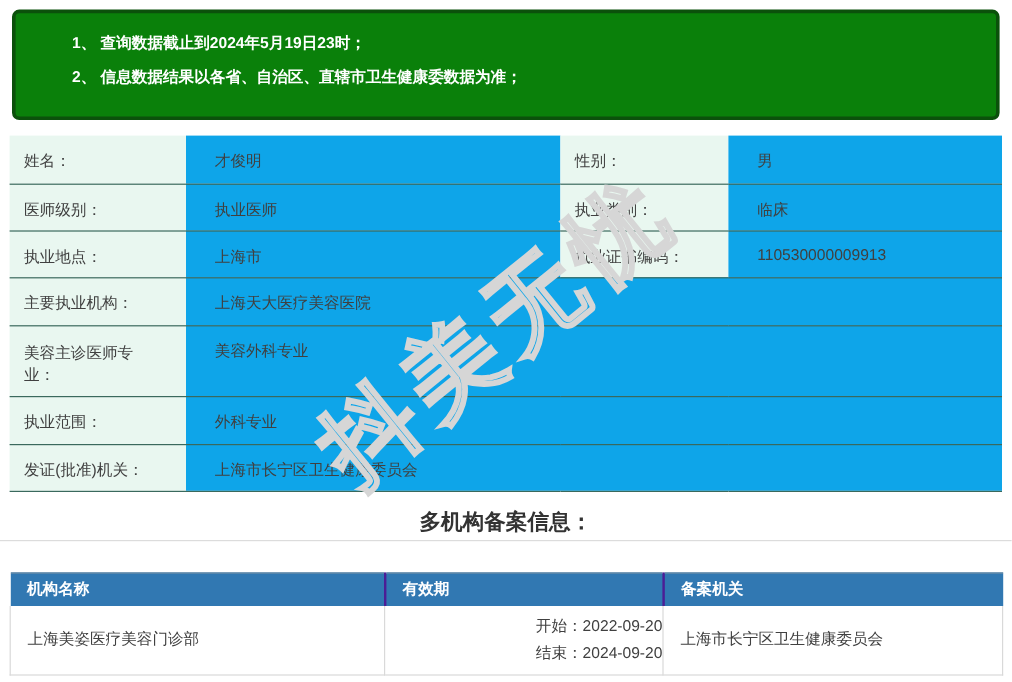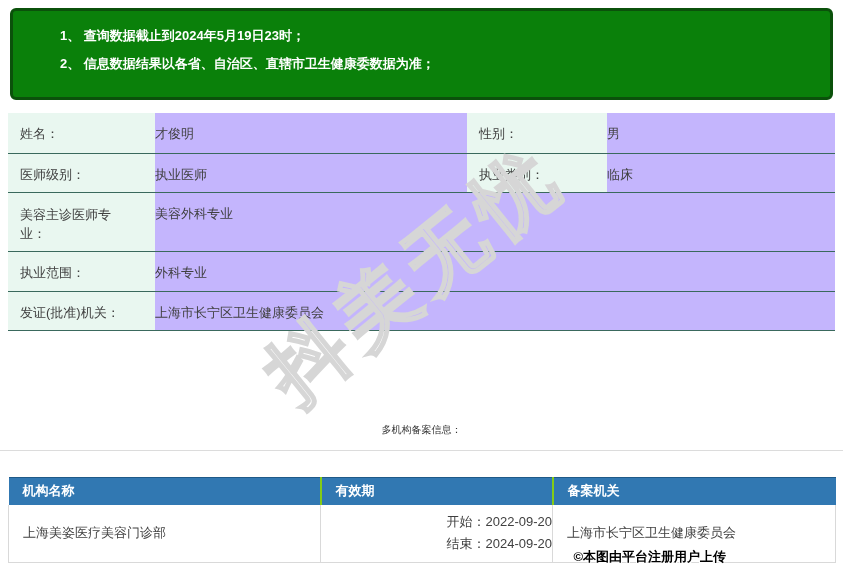--- a/index.html
+++ b/index.html
@@ -22,39 +22,39 @@
 
   
   table { border-collapse: collapse; table-layout: fixed; }
   .info-table { position: absolute; left: 8px; top: 113px; width: 827px; }
   .info-table td {
     border-bottom: 1px solid #3a695d;
     vertical-align: top; padding-top: 12px;
     font-size: 13px; color: #404040;
   }
   .info-table td.lbl { background: #e9f7f0; padding-left: 12px; }
-  .info-table td.val { background: #c4b5fd; padding-left: 0; }
+  .info-table td.val { background: #0ea5e9; padding-left: 24px; }
   .lbl-narrow { display: inline-block; width: 96px; line-height: 19px; }
 
   
   .section-title {
     position: absolute; left: 0; top: 423px; width: 843px;
-    text-align: center; font-size: 10px; font-weight: normal; color: #333333;
+    text-align: center; font-size: 18px; font-weight: bold; color: #333333;
   }
   .divider {
     position: absolute; left: 0; top: 450px; width: 843px; height: 1px;
     background: #dcdcdc;
   }
 
   
   .org-table { position: absolute; left: 8px; top: 477px; width: 827px; }
   .org-table th {
     background: #3178b2; color: #ffffff; font-size: 13px; font-weight: bold;
     text-align: left; padding-left: 14px; height: 27px;
-    border-top: 1px solid #205a88; border-right: 2px solid #84cc16;
+    border-top: 1px solid #205a88; border-right: 2px solid #4c1d95;
   }
   .org-table th:last-child { border-right: none; }
   .org-table td {
     font-size: 13px; color: #404040; height: 58px;
     border-bottom: 1px solid #d9d9d9; border-right: 1px solid #d9d9d9;
     border-left: 1px solid #d9d9d9;
     padding-left: 14px; vertical-align: middle; background: #fff;
   }
   .org-table td .date-line { line-height: 22px; text-align: right; }
 
@@ -98,20 +98,30 @@
       <td class="val">才俊明</td>
       <td class="lbl">性别：</td>
       <td class="val">男</td>
     </tr>
     <tr style="height:39px">
       <td class="lbl">医师级别：</td>
       <td class="val">执业医师</td>
       <td class="lbl">执业类别：</td>
       <td class="val">临床</td>
     </tr>
+    <tr style="height:39px">
+      <td class="lbl">执业地点：</td>
+      <td class="val">上海市</td>
+      <td class="lbl">执业证书编码：</td>
+      <td class="val">110530000009913</td>
+    </tr>
+    <tr style="height:40px">
+      <td class="lbl">主要执业机构：</td>
+      <td class="val" colspan="3">上海天大医疗美容医院</td>
+    </tr>
     <tr style="height:59px">
       <td class="lbl"><span class="lbl-narrow">美容主诊医师专业：</span></td>
       <td class="val" colspan="3">美容外科专业</td>
     </tr>
     <tr style="height:40px">
       <td class="lbl">执业范围：</td>
       <td class="val" colspan="3">外科专业</td>
     </tr>
     <tr style="height:39px">
       <td class="lbl">发证(批准)机关：</td>
@@ -141,15 +151,14 @@
         <div class="date-line">开始：2022-09-20</div>
         <div class="date-line">结束：2024-09-20</div>
       </td>
       <td>上海市长宁区卫生健康委员会</td>
     </tr>
   </tbody>
     </table>
 
   <div class="watermark">抖美无忧</div>
 
-  <div class="stamp">©本图由平台注册用户上传</div>
 
 </div>
 
 </body></html>

